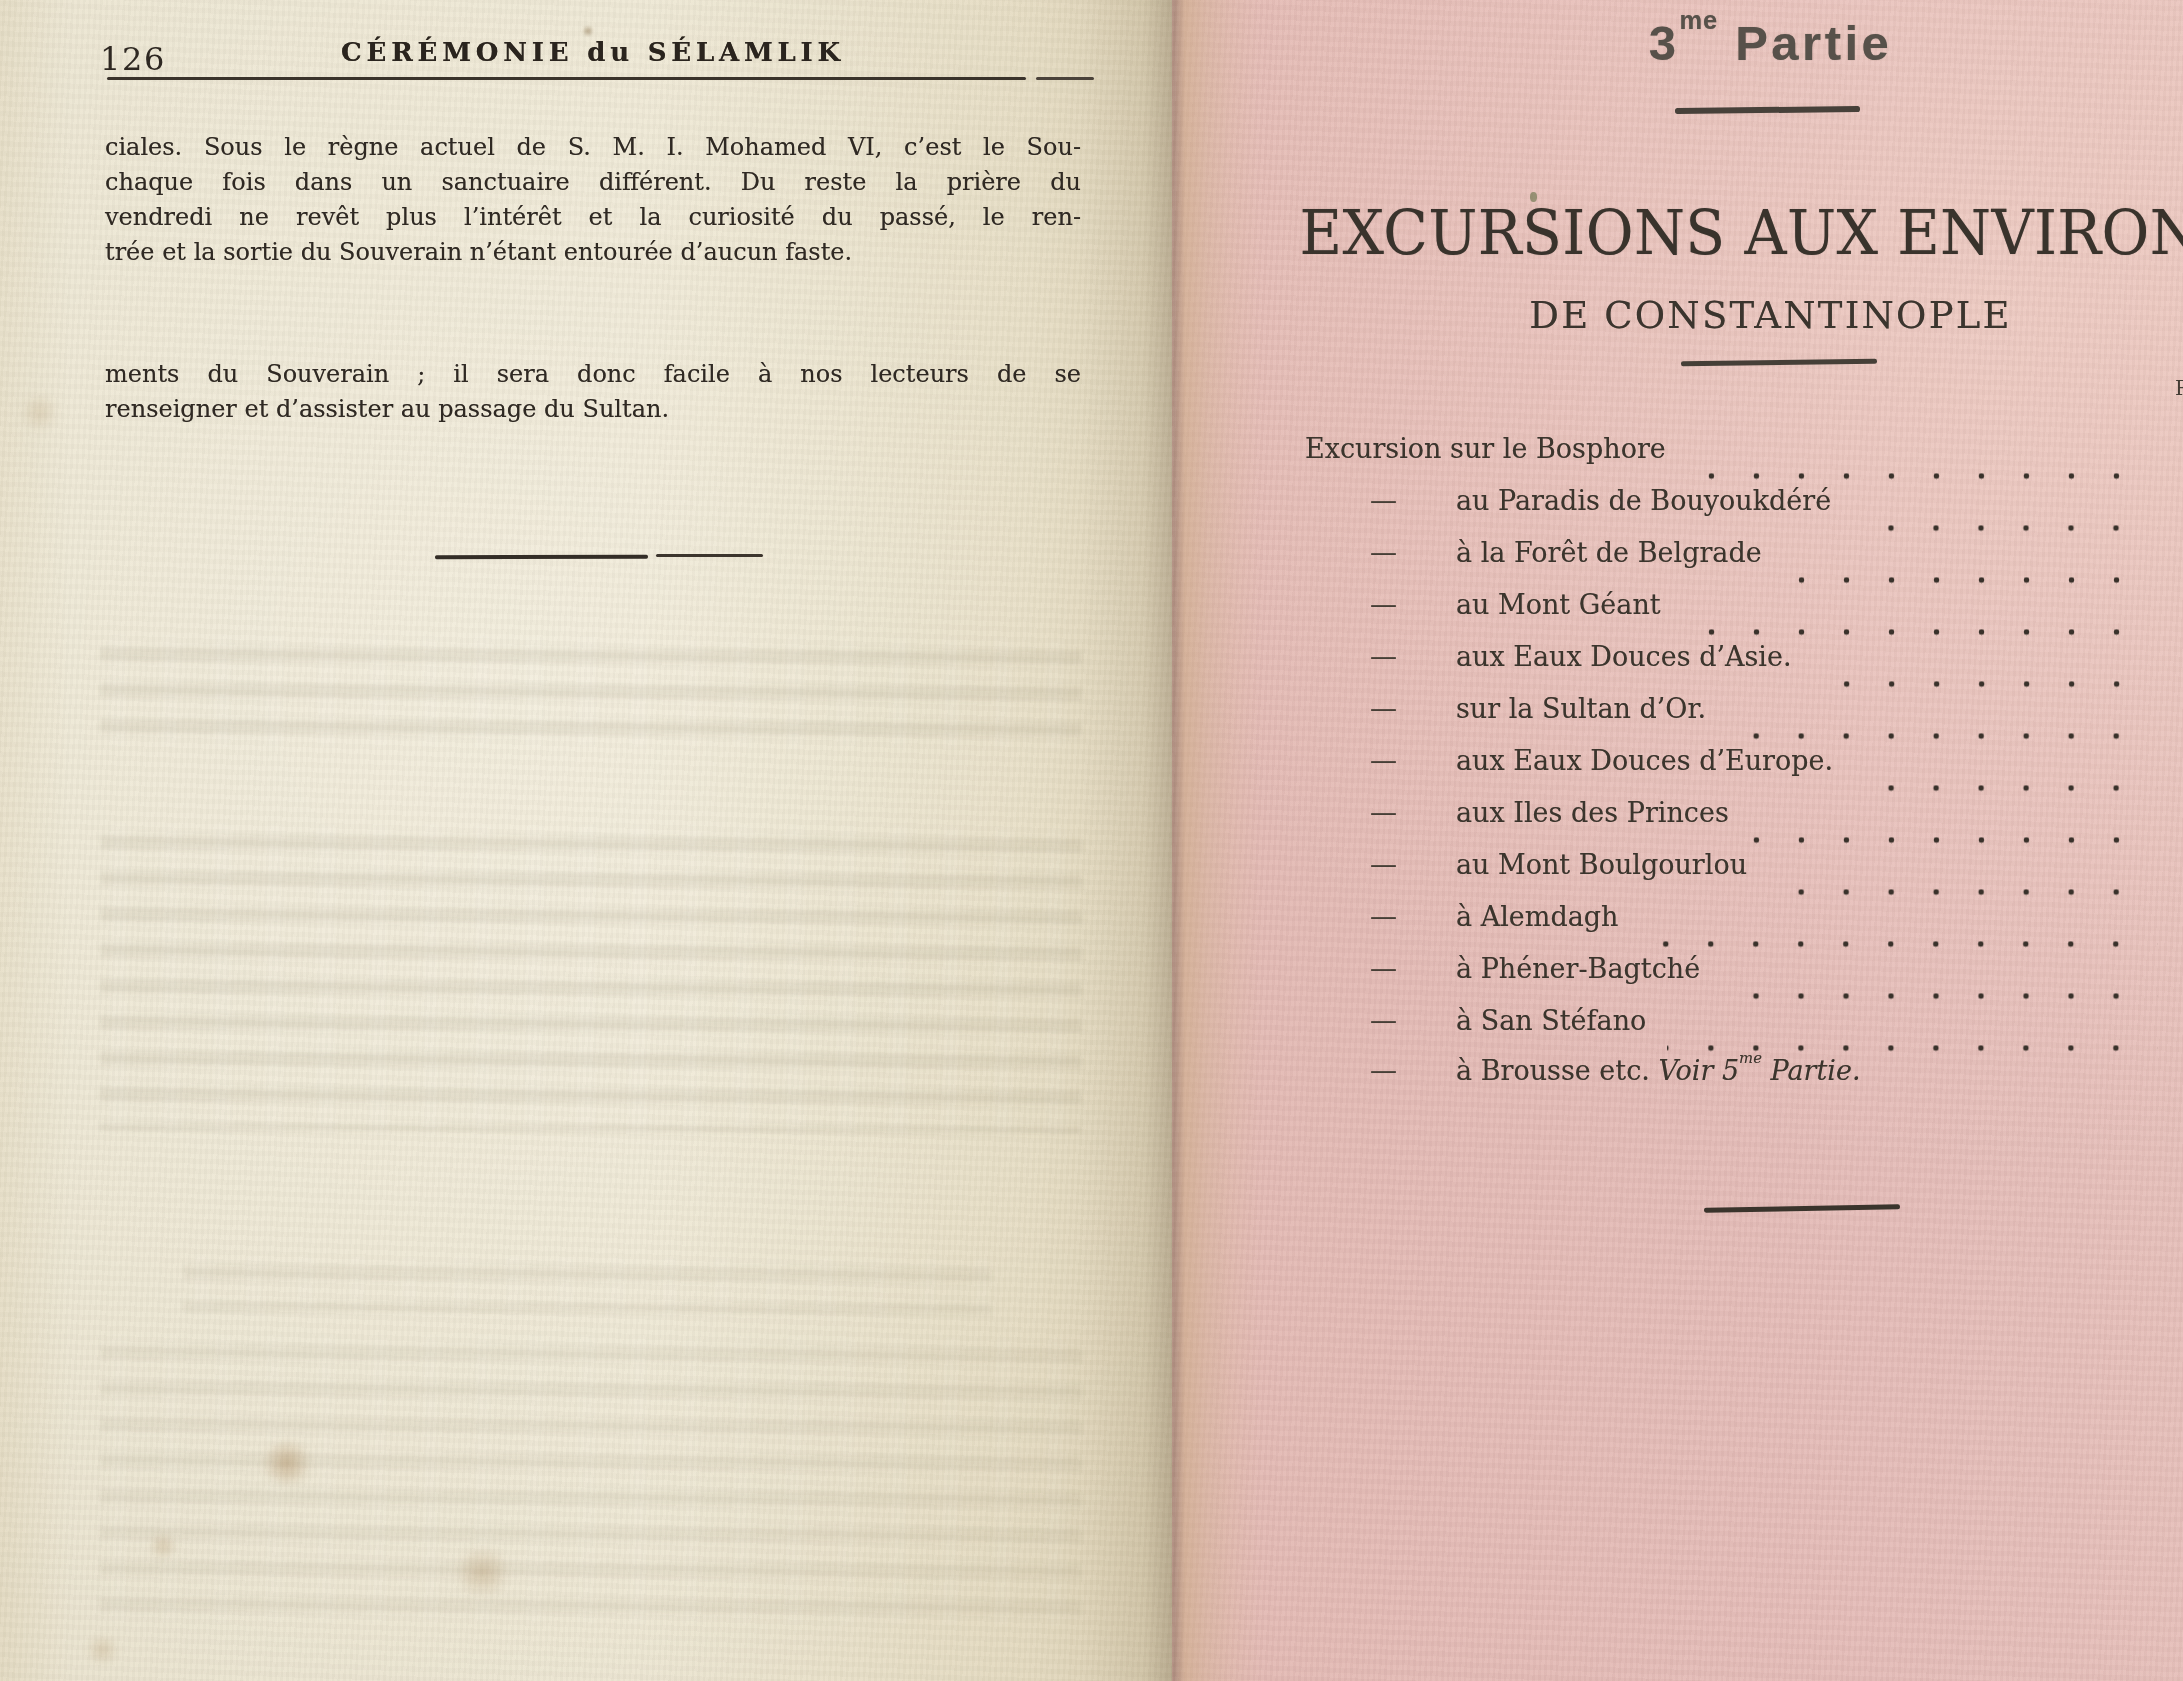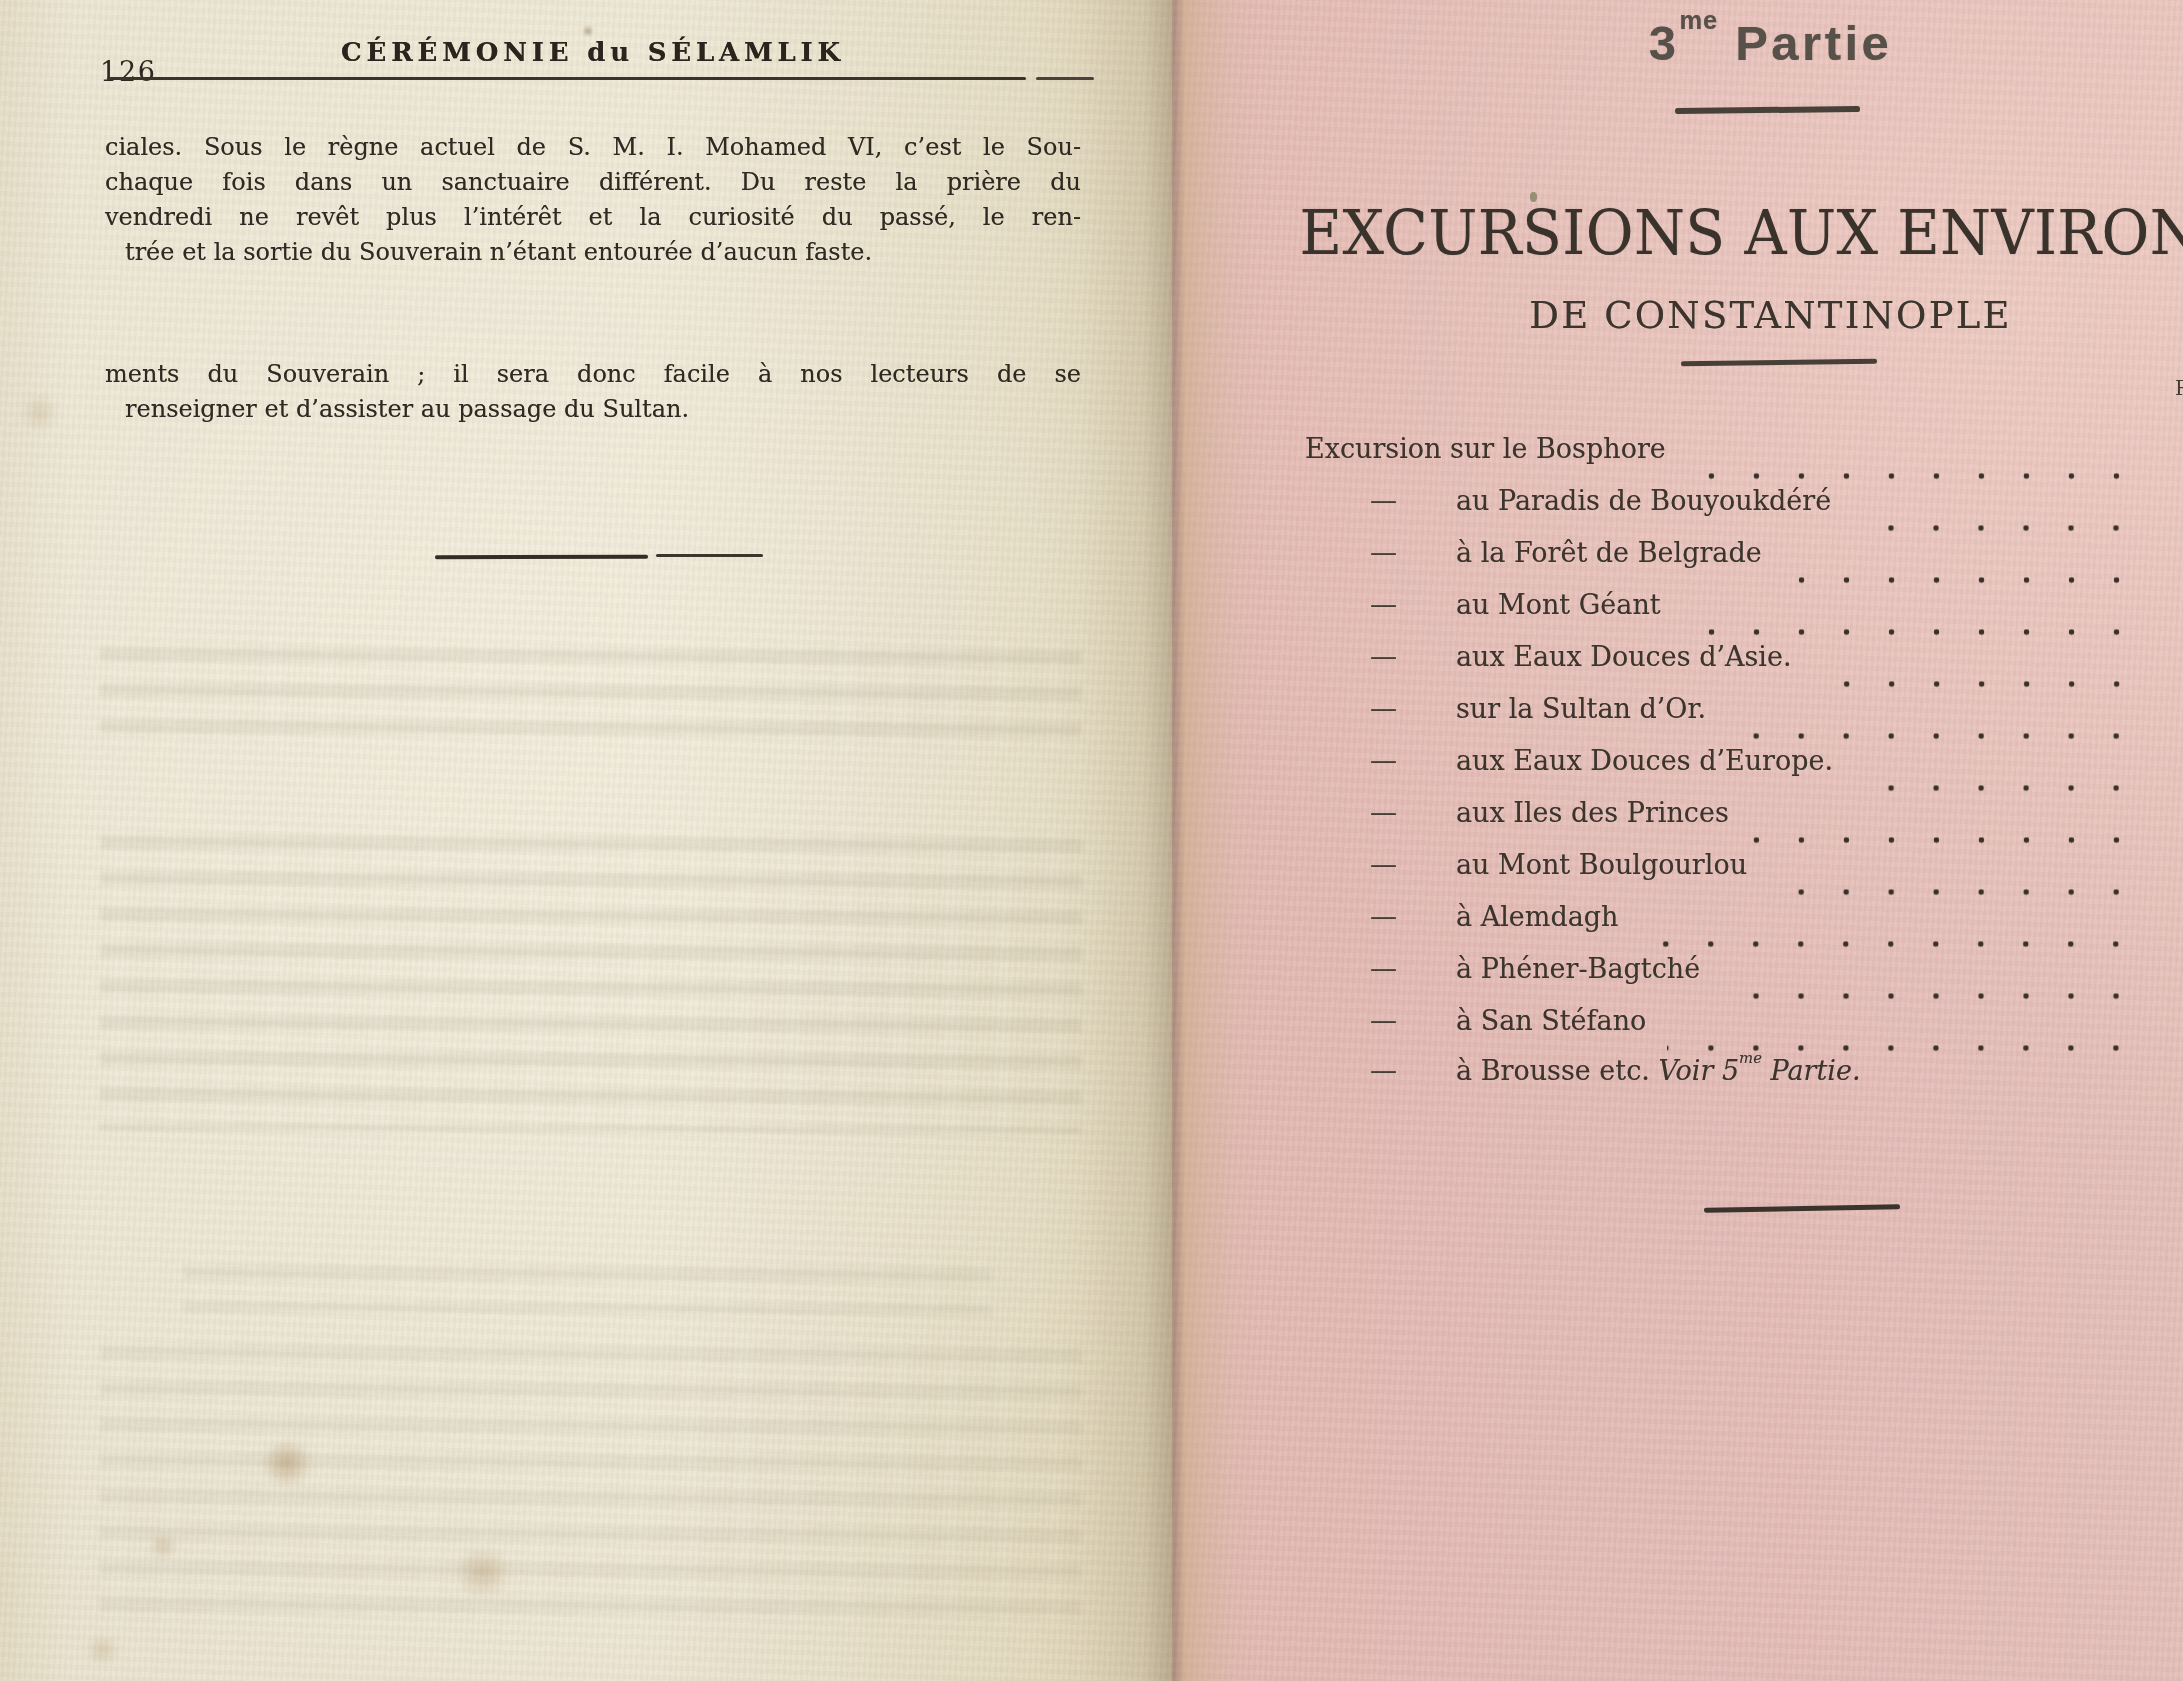--- a/index.html
+++ b/index.html
@@ -14,40 +14,40 @@
 
   
   #left-page {
     left: 0; width: 1172px;
     background:
       radial-gradient(ellipse 130% 90% at 42% 40%, rgba(255,252,240,0.35), rgba(0,0,0,0) 70%),
       linear-gradient(90deg, #e3dac2 0, #eae3cf 70px, #ece5d1 55%, #e3d9bf 88%, #d7cbad 100%);
     color: #2e2822;
   }
   .pageno {
-    position: absolute; left: 100px; top: 56px;
-    font-size: 27px; letter-spacing: 1.7px; color: #2e2822;
+    position: absolute; left: 100px; top: 40px;
+    font-size: 32px; letter-spacing: 1.7px; color: #2e2822;
   }
   .running-header {
     position: absolute; left: 105px; width: 976px; top: 37px;
     text-align: center; font-weight: 700; font-size: 26px;
     letter-spacing: 4.8px; color: #2a241e;
     text-shadow: 0 0 0.4px rgba(40,30,20,0.7);
     white-space: nowrap;
   }
   .header-rule-a { position: absolute; left: 107px; top: 77px; width: 919px; height: 3.1px; background: #3a332b; border-radius: 1.7px; }
   .header-rule-b { position: absolute; left: 1036px; top: 77px; width: 58px; height: 2.6px; background: #4a423a; border-radius: 1.7px; }
 
   .body-par {
     position: absolute; left: 105px; width: 976px;
     font-size: 24px; line-height: 35px; color: #2f2923;
     text-shadow: 0 0 0.4px rgba(47,41,35,0.45);
   }
   .jline { text-align: justify; text-align-last: justify; }
-  .lline { text-align: left; margin-left: 20px; }
+  .lline { text-align: left; }
   .indent { text-indent: 49px; }
 
   .small-divider-a { position: absolute; left: 435px; top: 555px; width: 213px; height: 3.5px; background: #332d26; border-radius: 1.7px; transform: rotate(-0.15deg); }
   .small-divider-b { position: absolute; left: 656px; top: 554px; width: 107px; height: 3.1px; background: #3c352d; border-radius: 1.7px; }
 
   
   .ghost {
     position: absolute; left: 100px; width: 982px;
     filter: blur(2.2px);
     background-image:

